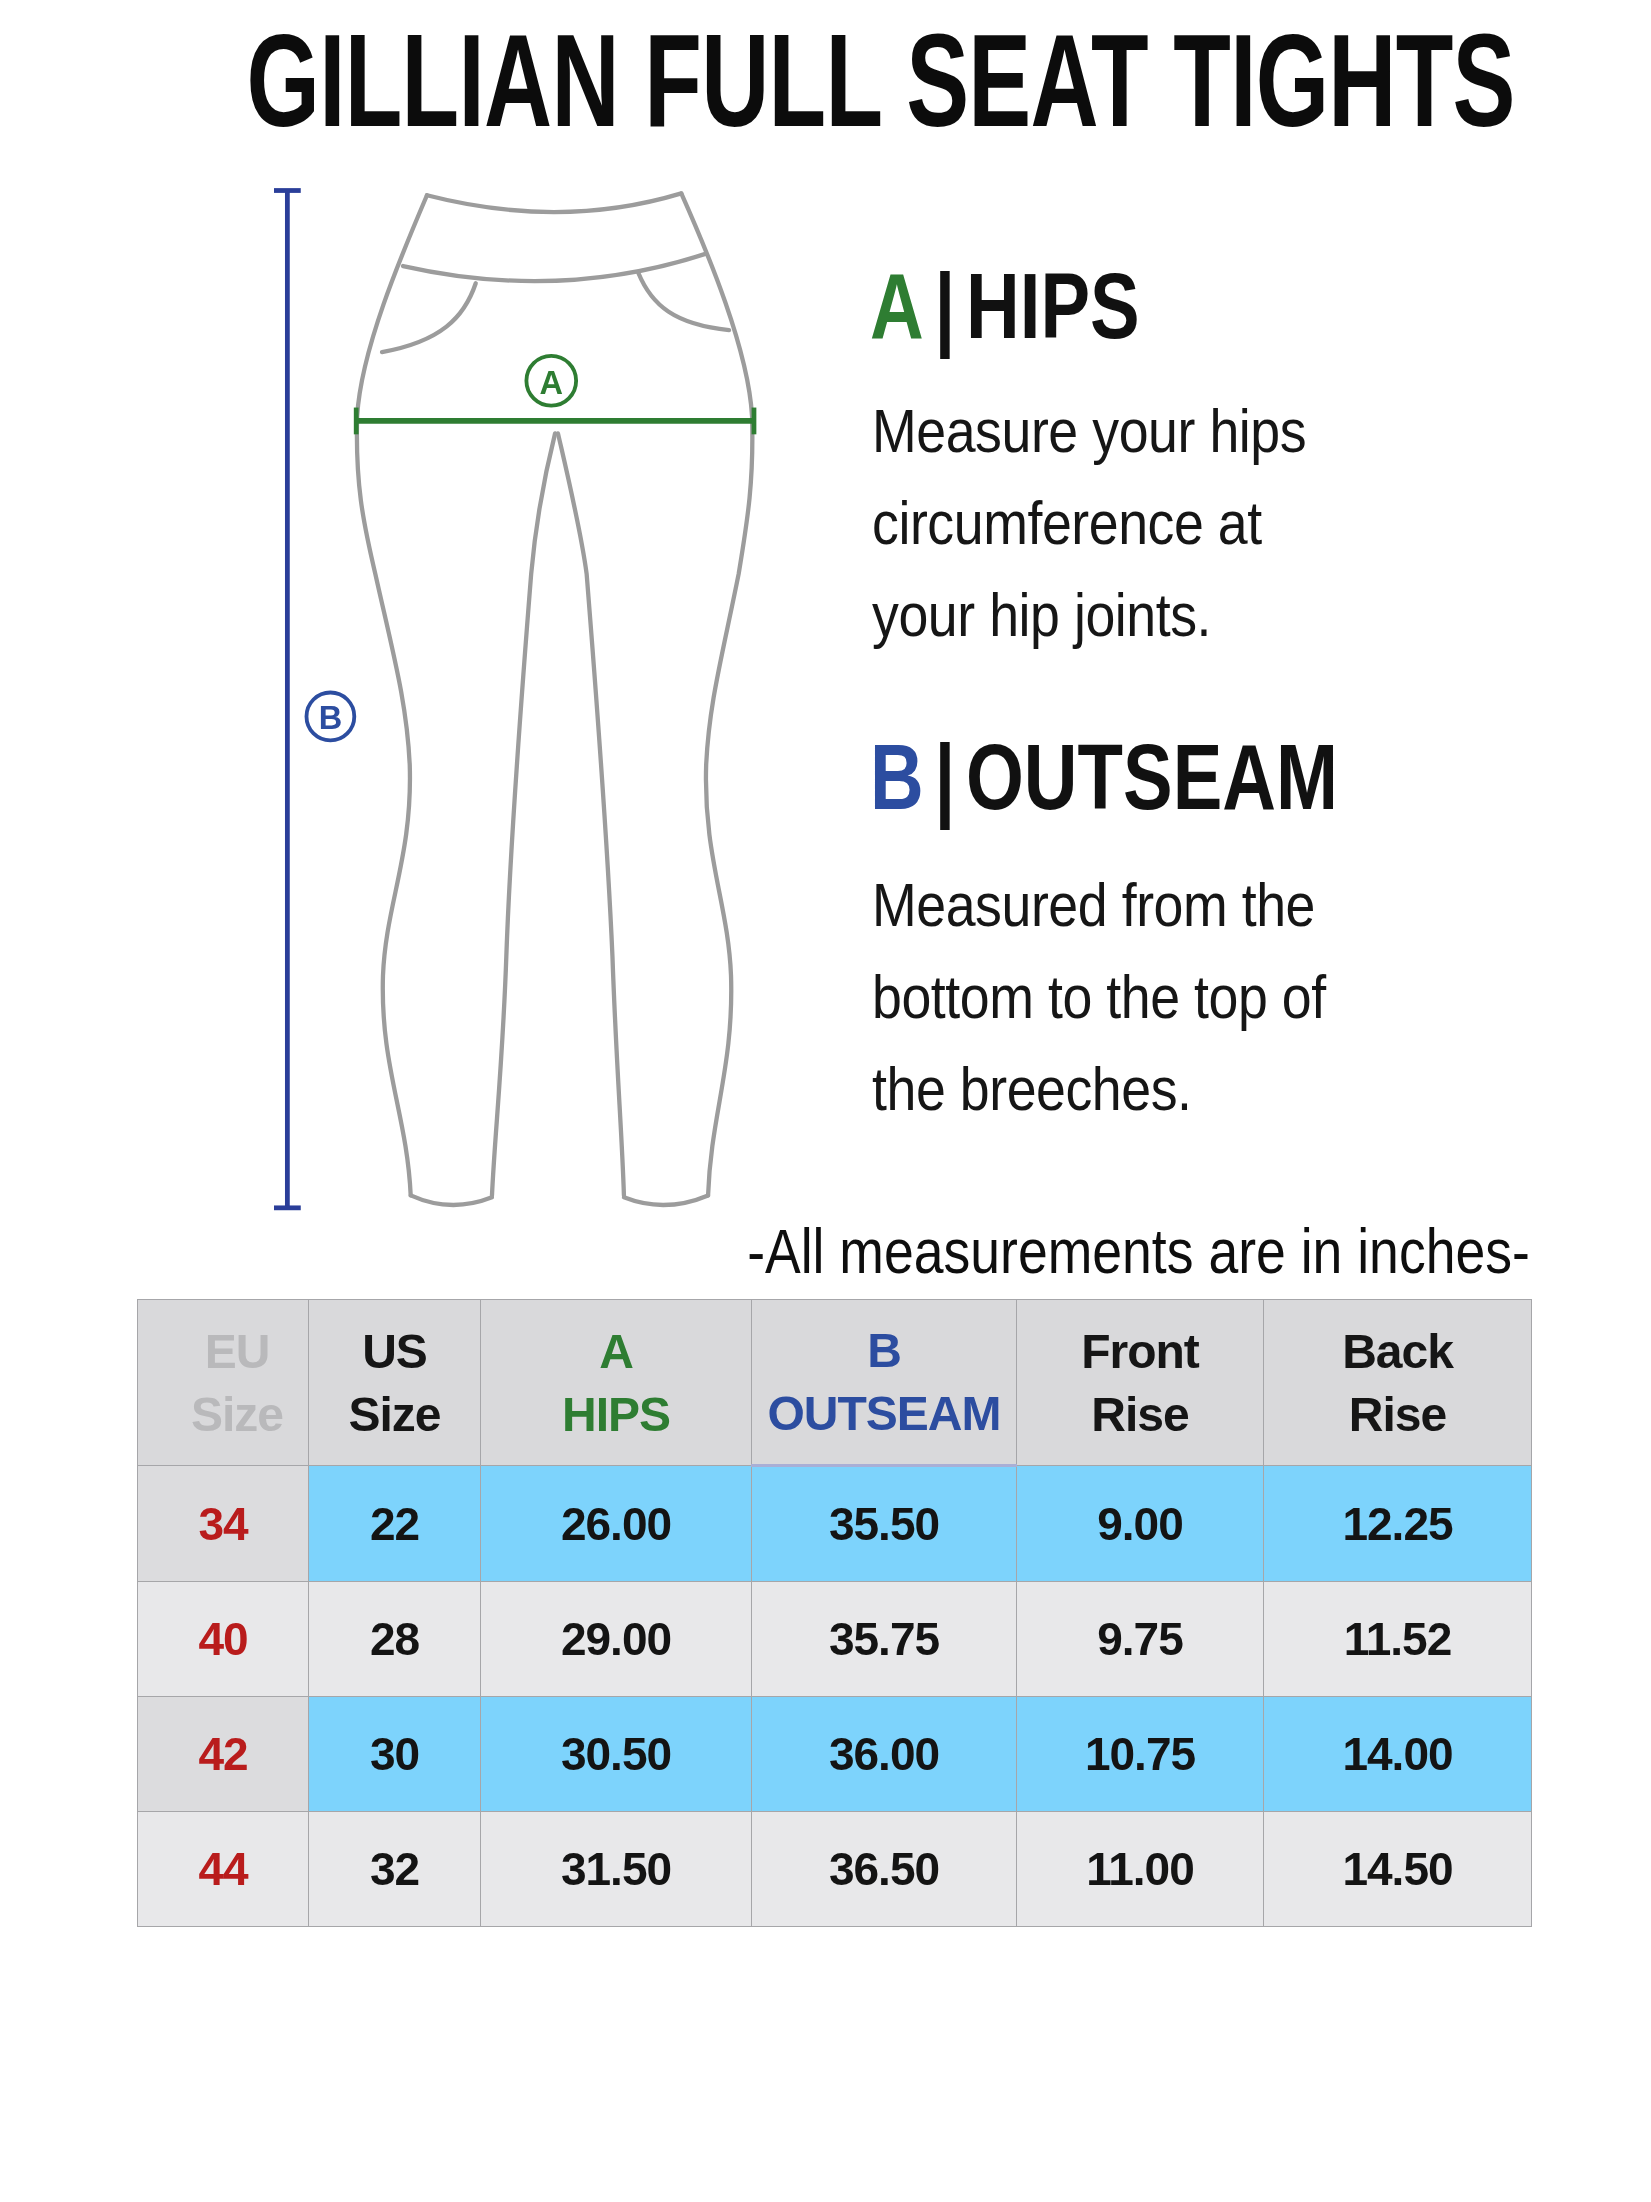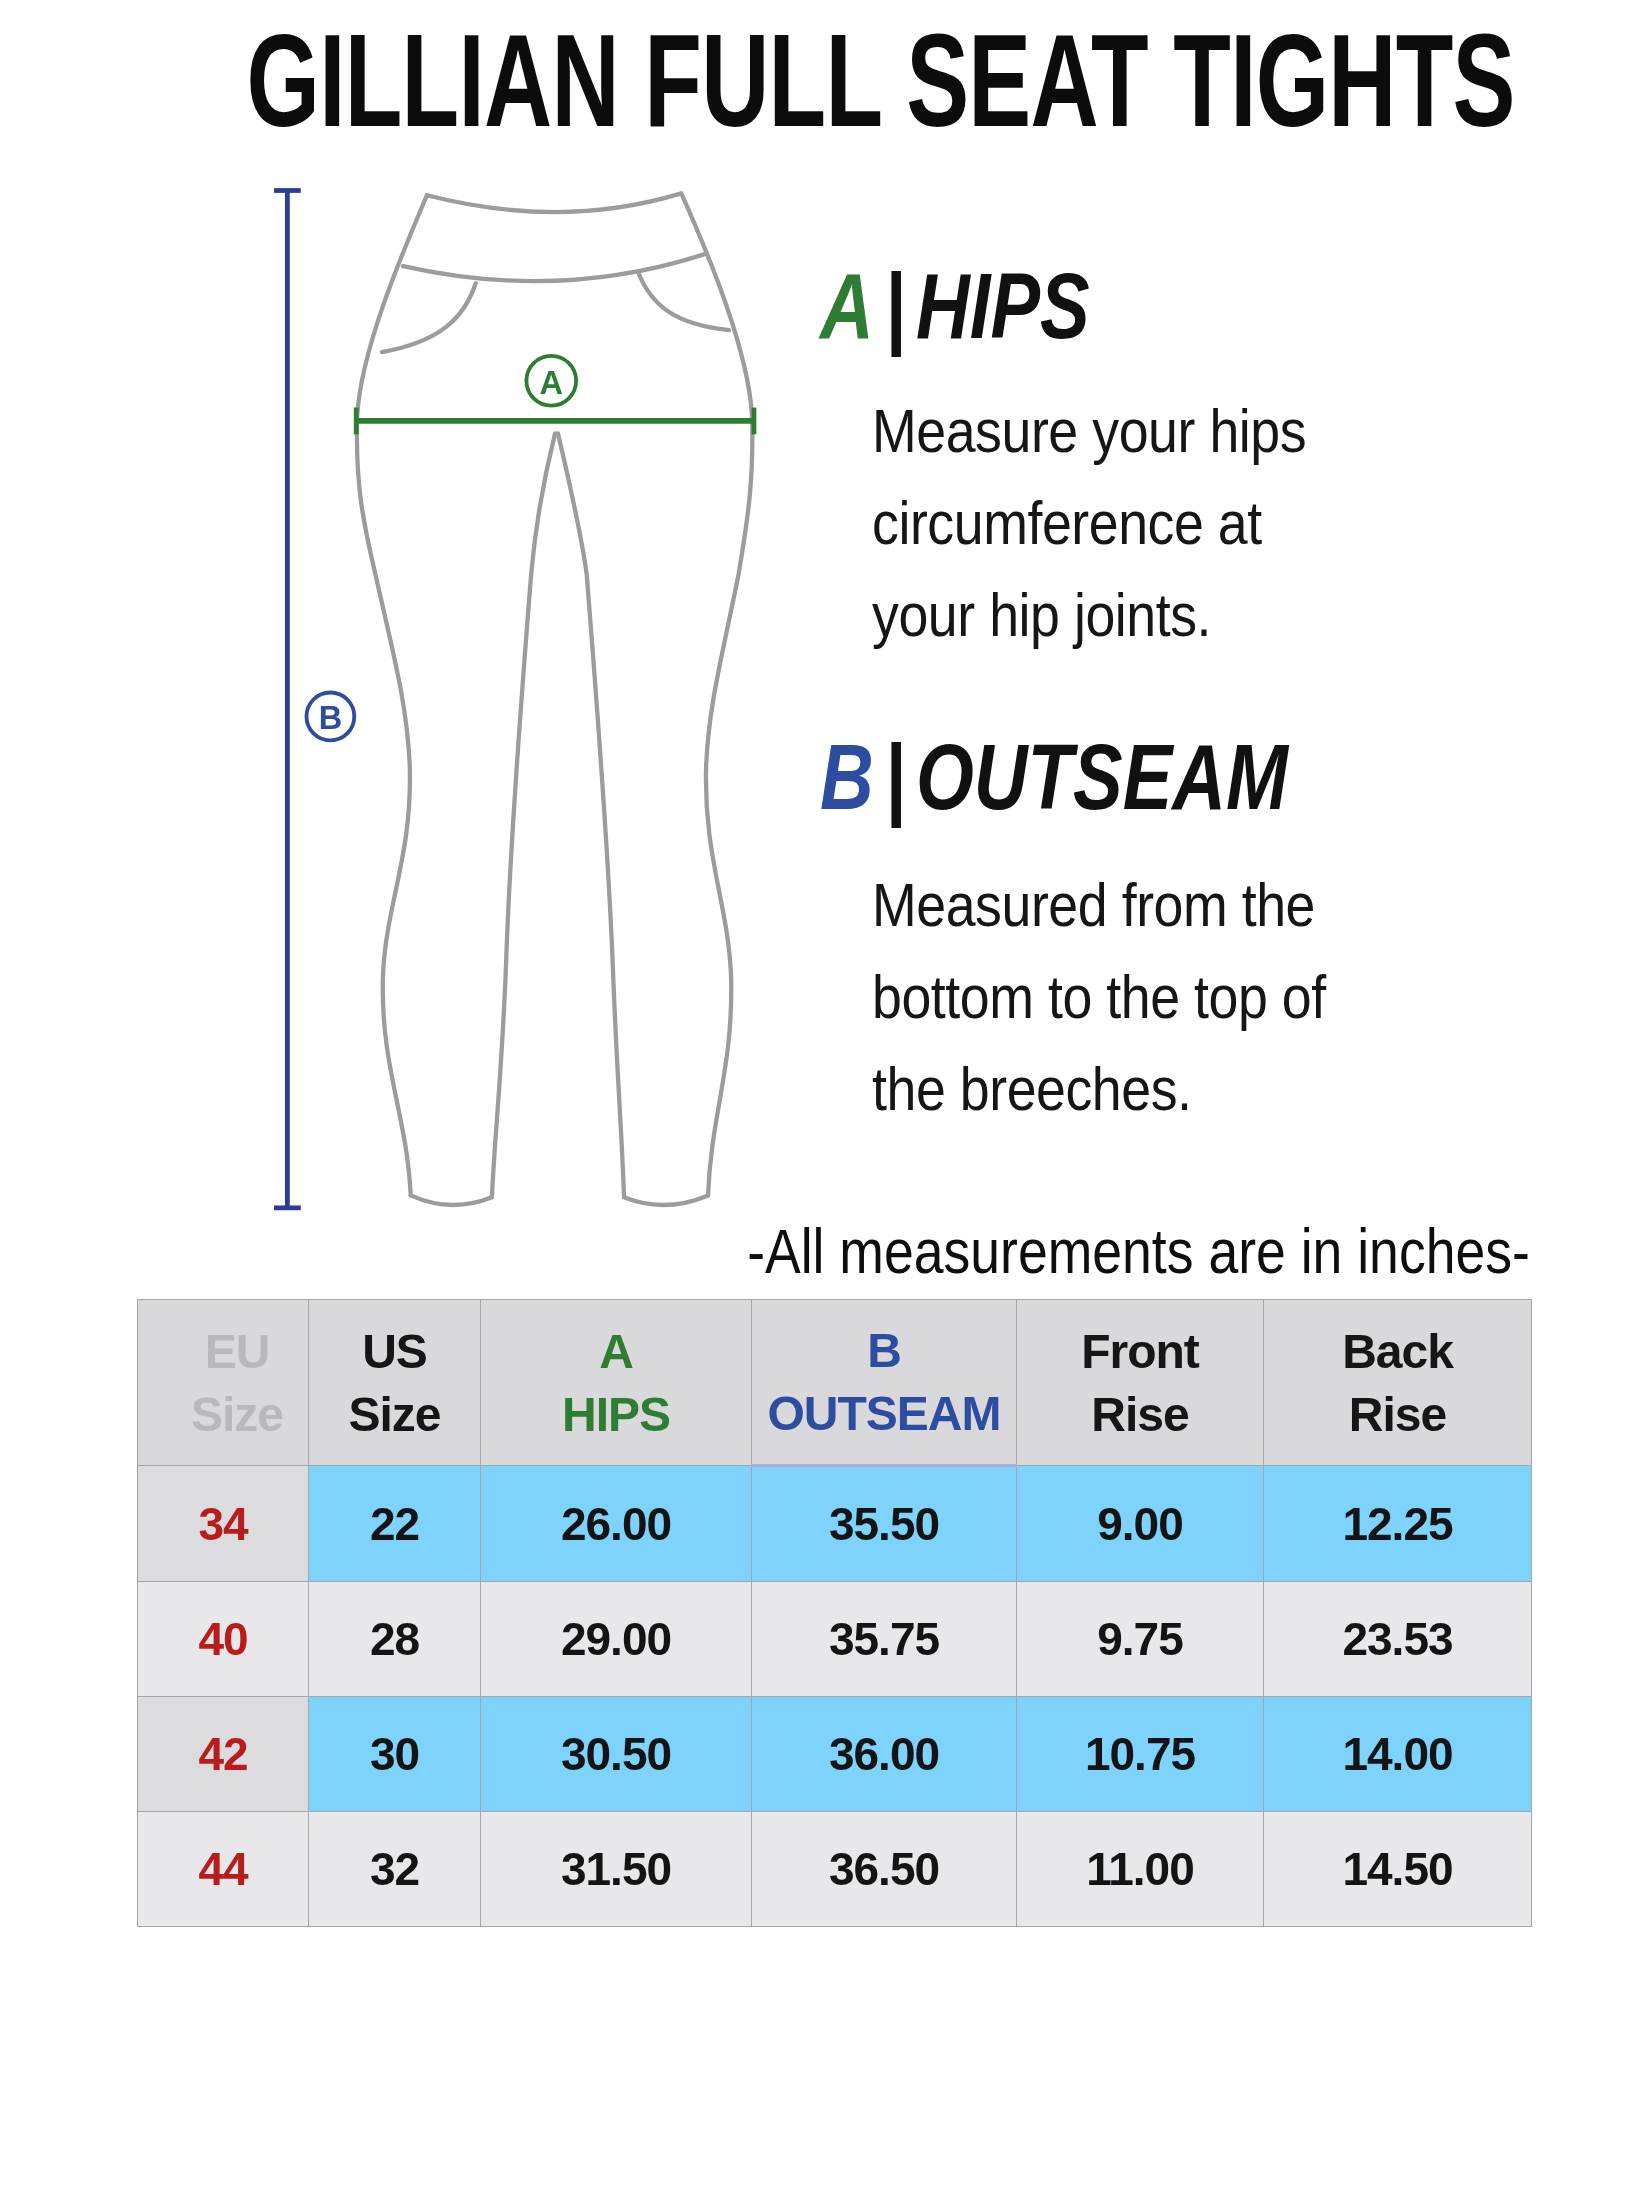--- a/index.html
+++ b/index.html
@@ -19,22 +19,22 @@
     display:inline-block;
     font-size:131px;font-weight:bold;color:#0c0c0c;
     letter-spacing:-1px;
     transform:scaleX(0.72);transform-origin:center top;
   }
   
   .diagram-svg{position:absolute;left:206px;top:158px;width:593px;height:1090px;}
   .measure-letter{font-family:"Liberation Sans","DejaVu Sans",sans-serif;font-weight:bold;font-size:38px;}
   
   .info-heading{
-    position:absolute;left:820px;
-    line-height:1;white-space:nowrap;font-style:italic;
+    position:absolute;left:870px;
+    line-height:1;white-space:nowrap;
   }
   .info-heading-inner{
     display:inline-block;
     font-size:93px;font-weight:bold;color:#111;
     transform:scaleX(0.80);transform-origin:left top;
   }
   .info-heading .divider{padding:0 13.4px;color:#111;}
   .heading-a{top:260px;}
   .heading-b{top:731px;}
   .letter-a{color:#2e7d32;}
@@ -201,21 +201,21 @@
         <td>35.50</td>
         <td>9.00</td>
         <td>12.25</td>
       </tr>
       <tr class="alt">
         <td class="eu">40</td>
         <td>28</td>
         <td>29.00</td>
         <td>35.75</td>
         <td>9.75</td>
-        <td>23.53</td>
+        <td>11.52</td>
       </tr>
       <tr>
         <td class="eu">42</td>
         <td>30</td>
         <td>30.50</td>
         <td>36.00</td>
         <td>10.75</td>
         <td>14.00</td>
       </tr>
       <tr class="alt">

